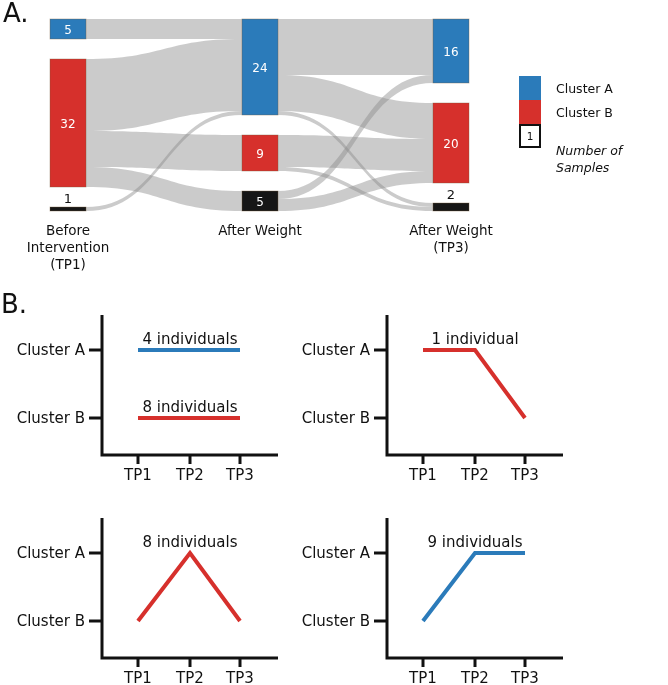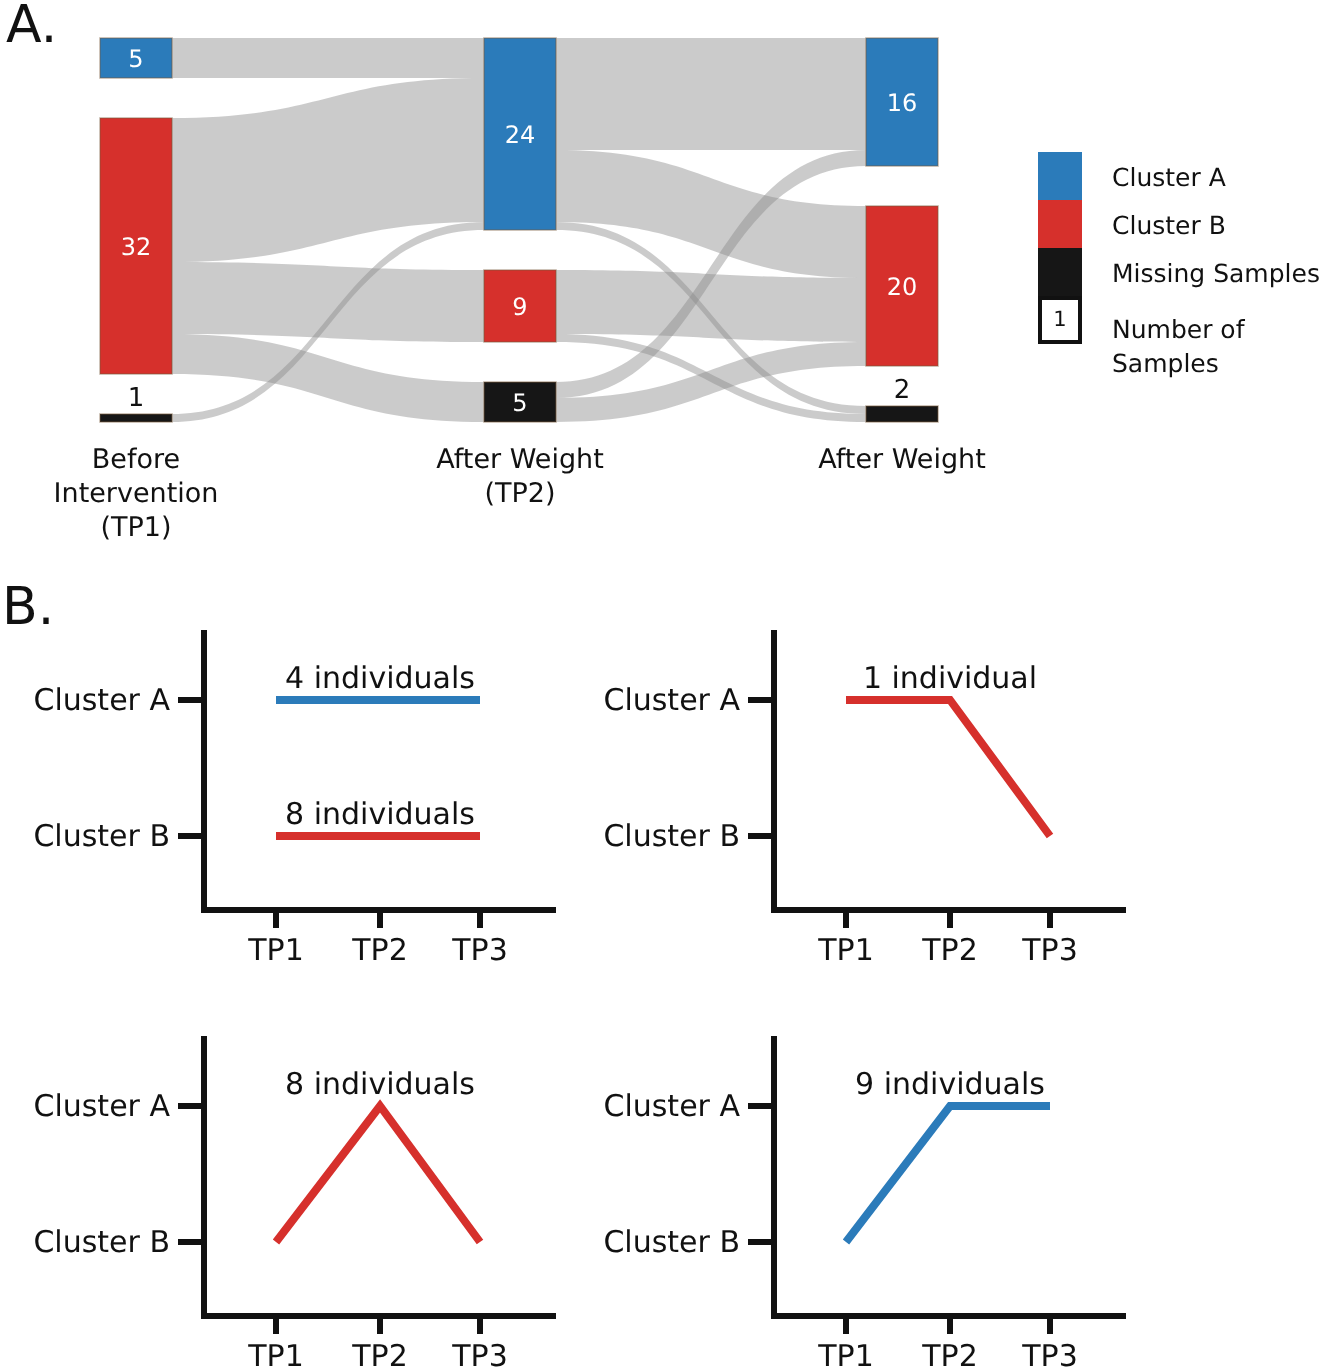--- a/index.html
+++ b/index.html
@@ -22,21 +22,21 @@
   #cap-0{left:-7px;} #cap-1{left:185px;} #cap-2{left:376px;}
 
   .legend{position:absolute;left:519px;top:76px;}
   .legend-row{display:flex;align-items:center;min-height:24px;}
   .legend-row.count{align-items:flex-start;}
   .swatch{width:22px;height:24px;flex:none;}
   .count-box{box-sizing:border-box;border:2.5px solid #111;background:#fff;
              display:flex;align-items:center;justify-content:center;
              font-size:10.5px;color:#111;}
   .legend-label{margin-left:15px;font-size:12.5px;color:#111;white-space:nowrap;}
-  .legend-label.wrap{white-space:normal;width:90px;line-height:17px;margin-top:8px;}
+  .legend-label.wrap{white-space:normal;width:90px;line-height:17px;margin-top:18px;font-style:italic;}
 
   .line-chart{position:absolute;width:300px;height:185px;}
   #line-chart-0{left:20px;top:305px;}
   #line-chart-1{left:305px;top:305px;}
   #line-chart-2{left:20px;top:508px;}
   #line-chart-3{left:305px;top:508px;}
 
   
   .node-val{fill:#ffffff;font-size:12px;text-anchor:middle;}
   .node-val-out{fill:#111;font-size:13px;text-anchor:middle;}
@@ -85,38 +85,34 @@
       <text x="451" y="199" class="node-val-out">2</text>
     </svg>
 
   <div class="caption" id="cap-0">
     <div>Before</div>
     <div>Intervention</div>
     <div>(TP1)</div>
   </div>
   <div class="caption" id="cap-1">
     <div>After Weight</div>
-    <div>(TP2)</div>
   </div>
   <div class="caption" id="cap-2">
     <div>After Weight</div>
+    <div>(TP3)</div>
   </div>
 
   <div class="legend">
     <div class="legend-row">
       <span class="swatch" style="background: rgb(43, 123, 186);"></span>
       <span class="legend-label">Cluster A</span>
     </div>
     <div class="legend-row">
       <span class="swatch" style="background: rgb(214, 48, 44);"></span>
       <span class="legend-label">Cluster B</span>
-    </div>
-    <div class="legend-row">
-      <span class="swatch" style="background: rgb(22, 22, 22);"></span>
-      <span class="legend-label">Missing Samples</span>
     </div>
     <div class="legend-row count">
       <span class="swatch count-box">
         <span>1</span>
       </span>
       <span class="legend-label wrap">Number of Samples</span>
     </div>
   </div>
 
   <div class="panel-label" id="label-b">B.</div>

